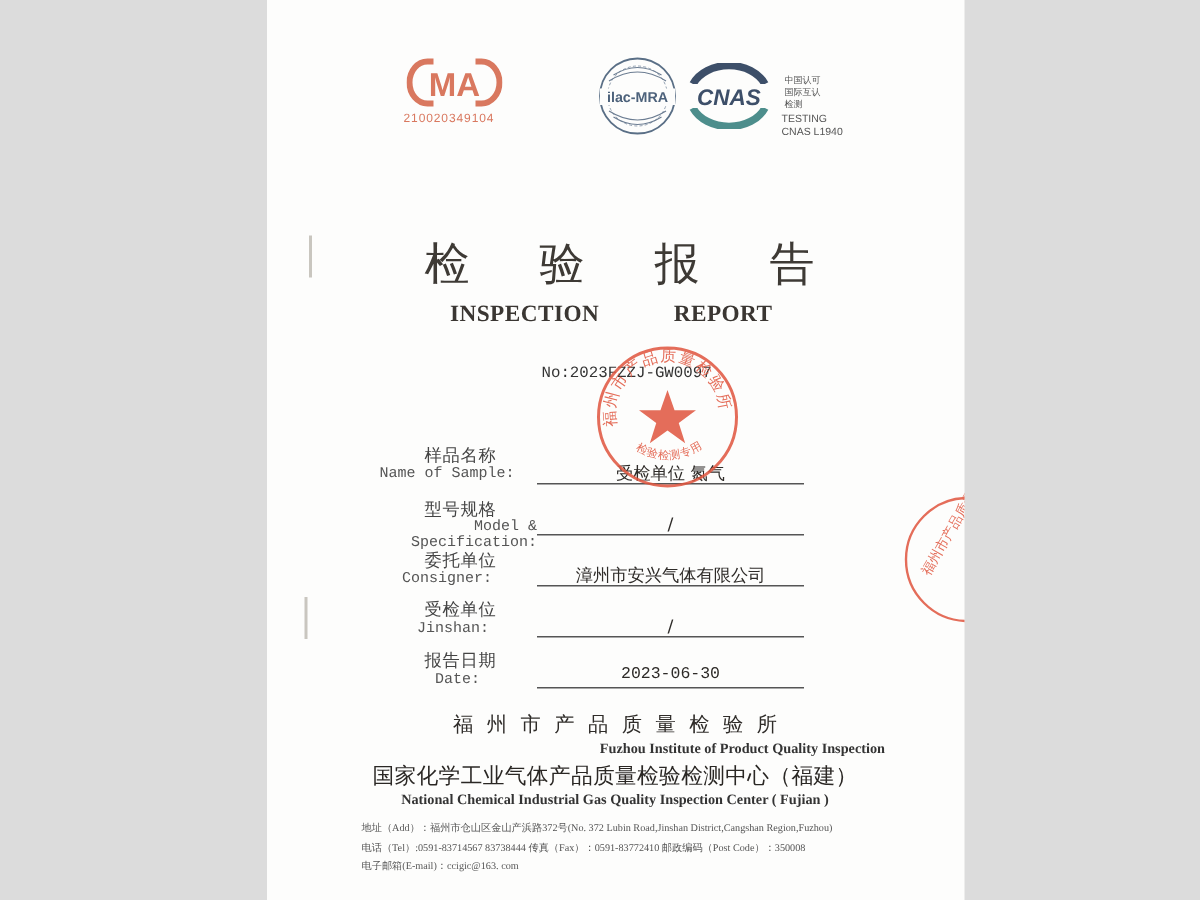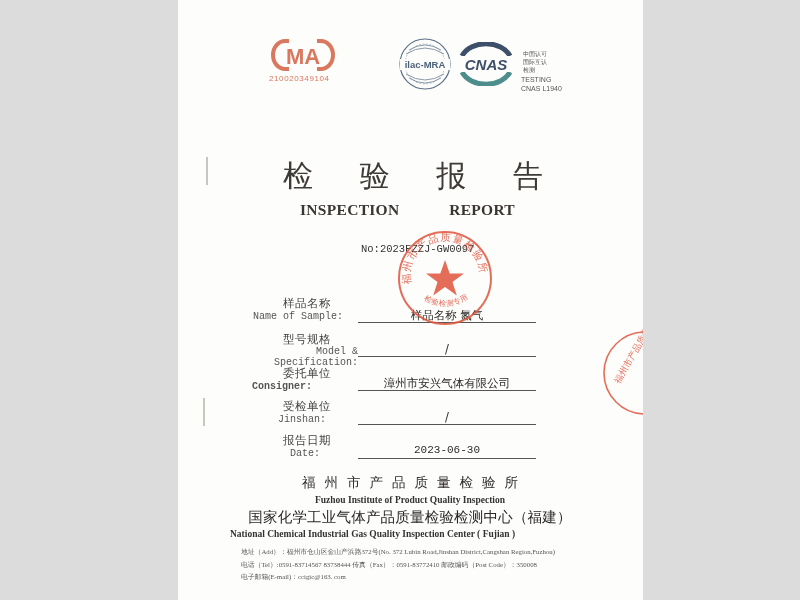--- a/index.html
+++ b/index.html
@@ -109,30 +109,30 @@
     font-family: "Liberation Mono", monospace; font-size: 11px;
   }
 
   
   .org-cn {
     position: absolute; left: 250px; top: 474px; width: 320px;
     display: flex; justify-content: center; gap: 9px;
     font-family: "DejaVu Serif", serif; font-size: 13.5px; color: #2f2c29;
   }
   .org-en {
-    position: absolute; left: 230px; top: 495px; width: 360px; text-align: center;
+    position: absolute; left: 230px; top: 495px; width: 360px; text-align: right;
     font-family: "Liberation Serif", serif; font-weight: bold; font-size: 9.5px; color: #333;
   }
   .center-cn {
     position: absolute; left: 230px; top: 508px; width: 360px; text-align: center;
     font-family: "DejaVu Sans", sans-serif; font-size: 14.5px; color: #2a2724;
     letter-spacing: 0.2px;
   }
   .center-en {
-    position: absolute; left: 230px; top: 529px; width: 360px; 
+    position: absolute; left: 230px; top: 529px; width: 360px; text-align: center;
     font-family: "Liberation Serif", serif; font-weight: bold; font-size: 9.5px; color: #333;
   }
   .contact {
     position: absolute; left: 241px;
     font-family: "Liberation Serif", serif; font-size: 6.8px; color: #555;
     white-space: nowrap;
   }
 </style>
 </head>
 <body>
@@ -206,30 +206,30 @@
 
 <div class="seal-right">
   <svg width="90" height="90" viewBox="0 0 90 90">
     <circle cx="45" cy="45" r="41" fill="none" stroke="#e0553e" stroke-width="1.6"></circle>
     <text x="10" y="50" font-family="DejaVu Serif, serif" font-size="9" fill="#e0553e" transform="rotate(-60 20 45)">福州市产品质量</text>
   </svg>
 </div>
 
 <div class="field-label-cn" style="left:252px; top:296px;">样品名称</div>
 <div class="field-label-en" style="left:240px; top:311px; width:103px;">Name of Sample:</div>
-<div class="field-value" style="left:358px; top:308px; width:178px;">样品名称 氮气</div>
+<div class="field-value" style="left:358px; top:308px; width:178px;">受检单位 氮气</div>
 <div class="field-line" style="left:358px; top:322px; width:178px;"></div>
 
 <div class="field-label-cn" style="left:252px; top:332px;">型号规格</div>
 <div class="field-label-en" style="left:240px; top:346px; width:118px;">Model &amp; Specification:</div>
 <div class="field-value" style="left:358px; top:342px; width:178px;">/</div>
 <div class="field-line" style="left:358px; top:356px; width:178px;"></div>
 
 <div class="field-label-cn" style="left:252px; top:366px;">委托单位</div>
-<div class="field-label-en" style="left:224px; top:381px; width:88px;font-weight:bold;">Consigner:</div>
+<div class="field-label-en" style="left:240px; top:381px; width:88px;">Consigner:</div>
 <div class="field-value" style="left:358px; top:376px; width:178px;">漳州市安兴气体有限公司</div>
 <div class="field-line" style="left:358px; top:390px; width:178px;"></div>
 
 <div class="field-label-cn" style="left:252px; top:399px;">受检单位</div>
 <div class="field-label-en" style="left:240px; top:414px; width:86px;">Jinshan:</div>
 <div class="field-value" style="left:358px; top:410px; width:178px;">/</div>
 <div class="field-line" style="left:358px; top:424px; width:178px;"></div>
 
 <div class="field-label-cn" style="left:252px; top:433px;">报告日期</div>
 <div class="field-label-en" style="left:240px; top:448px; width:80px;">Date:</div>

